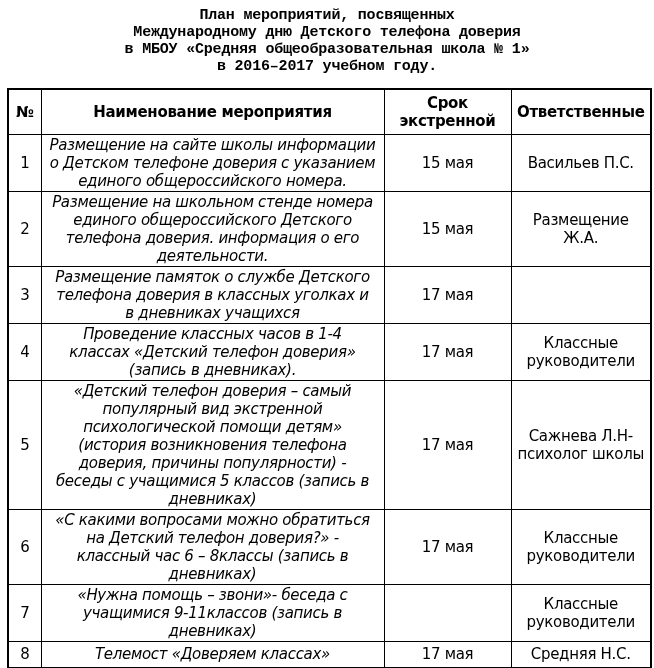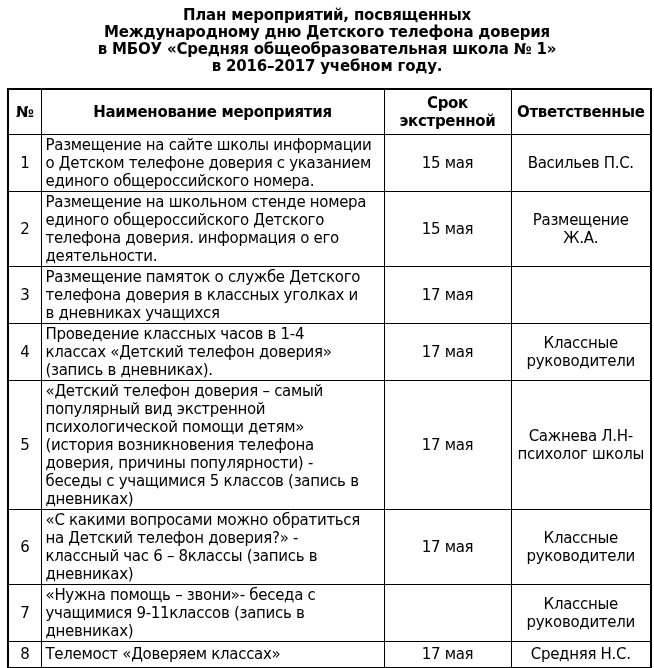--- a/index.html
+++ b/index.html
@@ -20,20 +20,21 @@
     background: #ffffff;
   }
   .doc-title {
     padding-top: 7px;
     text-align: center;
     font-weight: bold;
     font-size: 15px;
     line-height: 17px;
     white-space: pre-line;
     letter-spacing: -0.2px;
+    font-family: Liberation Mono, monospace;
   }
   table.events {
     border-collapse: collapse;
     table-layout: fixed;
     width: 643px;
     margin: 13px 0 0 7px;
     border: 2px solid #000000;
   }
   table.events th,
   table.events td {
@@ -51,21 +52,22 @@
     text-align: center;
     height: 42px;
     padding: 1px 2px;
   }
   td.cell-num,
   td.cell-due,
   td.cell-resp {
     text-align: center;
   }
   td.cell-name {
-    text-align: left;
+    text-align: center;
+    font-style: italic;
   }
 </style>
 </head>
 <body>
 
 <div class="page">
 
   <div class="doc-title">План мероприятий, посвященных
 Международному дню Детского телефона доверия
 в МБОУ «Средняя общеобразовательная школа № 1»

